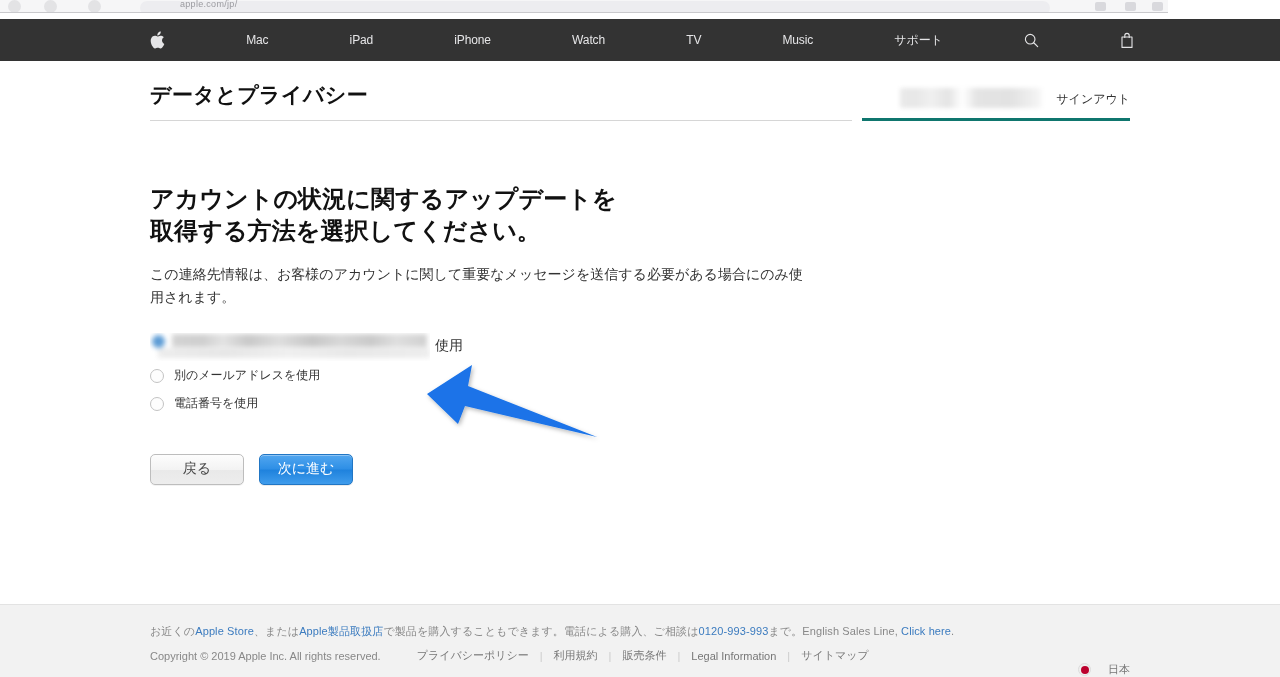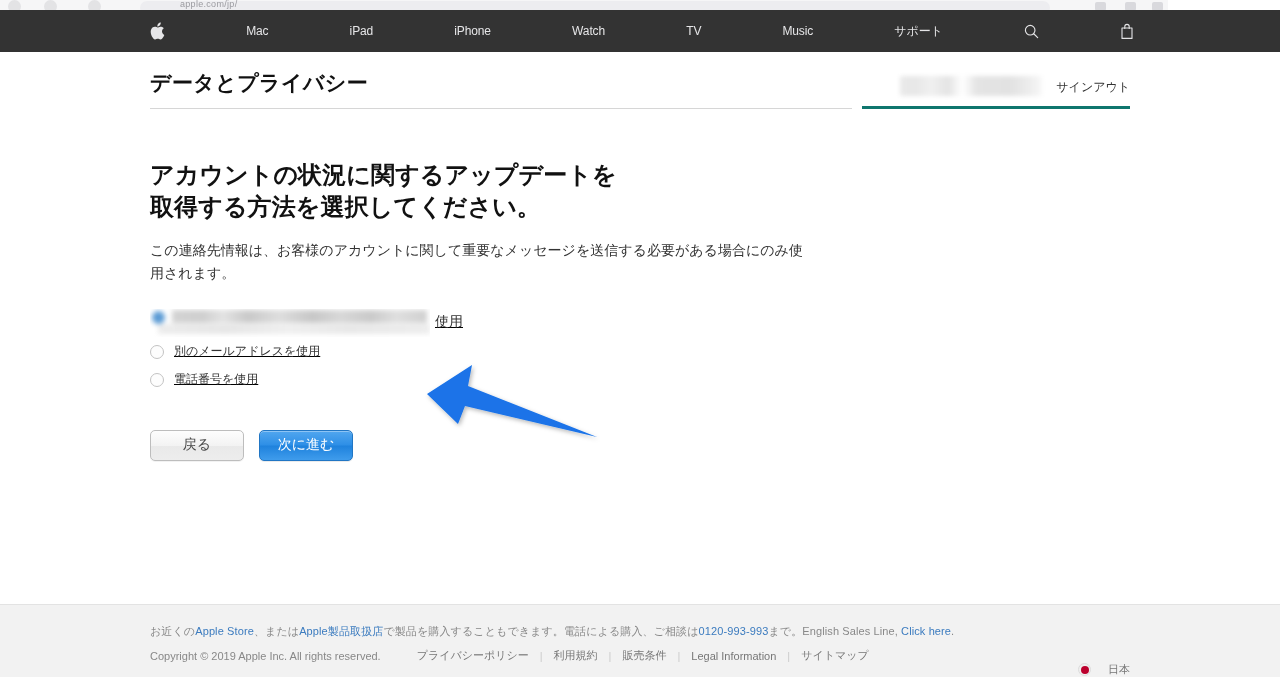--- a/index.html
+++ b/index.html
@@ -70,21 +70,21 @@
     position: absolute;
     left: 0; bottom: 0;
     width: 1280px;
     height: 1px;
     background: #c9c9cc;
   }
 
   
   .globalnav {
     position: absolute;
-    top: 10px; left: 0;
+    top: 19px; left: 0;
     width: 1280px;
     height: 42px;
     background: #333333;
     display: flex;
     align-items: center;
   }
   .globalnav-inner {
     width: 1000px;
     margin: 0 auto;
     display: flex;
@@ -107,21 +107,21 @@
   .gn-icon svg { display: block; }
 
   
   .content {
     position: absolute;
     top: 55px; left: 0;
     width: 1280px;
   }
   .page-head {
     width: 980px;
-    margin: 4px auto;
+    margin: 16px auto;
     padding-top: 10px;
     display: flex;
     align-items: flex-end;
     justify-content: space-between;
     box-sizing: border-box;
   }
   .page-head-title {
     font-size: 21px;
     font-weight: bold;
     color: #111111;
@@ -181,21 +181,20 @@
     padding-top: 16px;
     font-size: 14px;
     line-height: 1.62;
     color: #333333;
     max-width: 660px;
   }
 
   
   .options {
     padding-top: 22px;
-    text-decoration: underline;
   }
   .option-row {
     display: flex;
     align-items: center;
     height: 28px;
   }
   .option-row.first {
     position: relative;
     height: 31px;
   }

